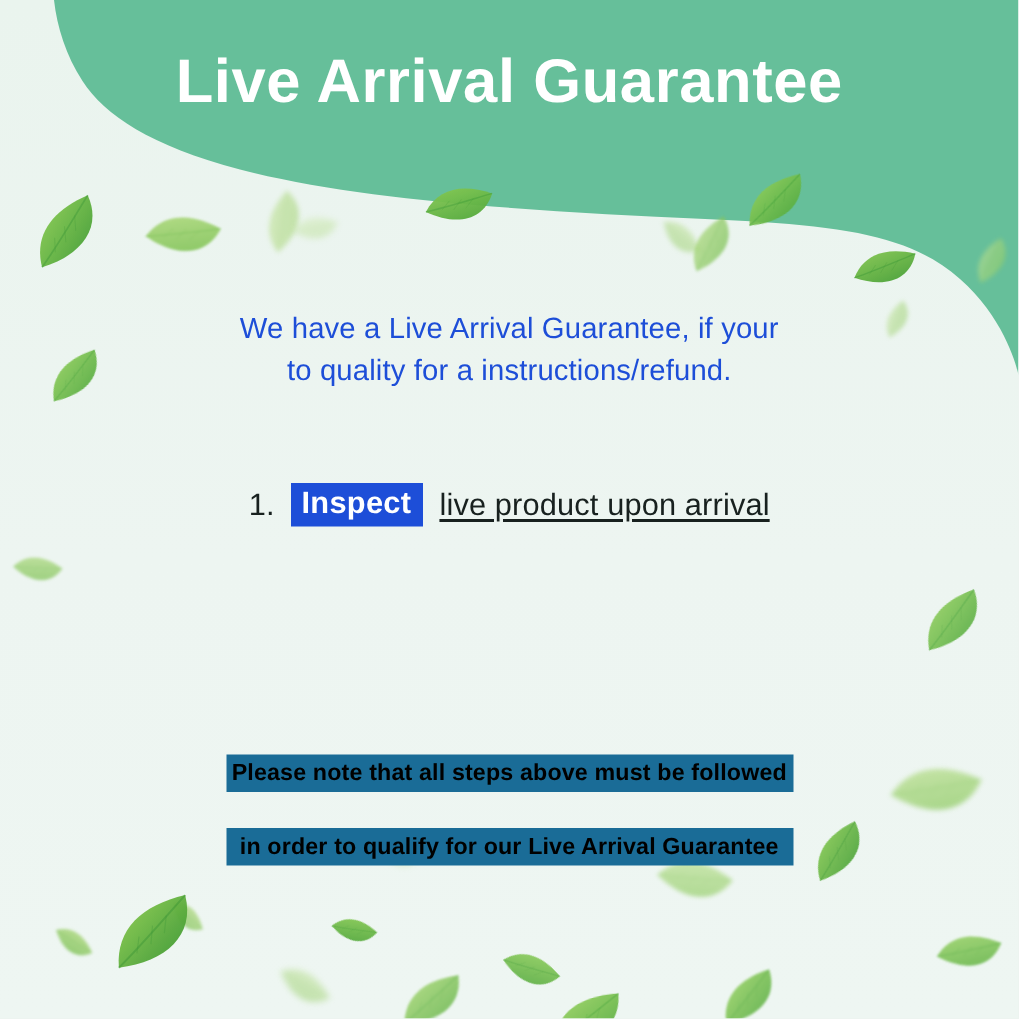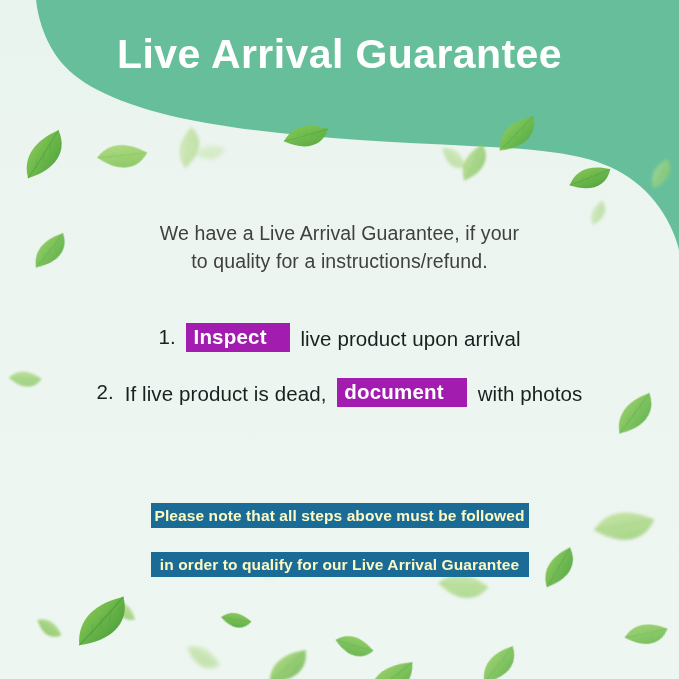--- a/index.html
+++ b/index.html
@@ -33,24 +33,24 @@
     font-weight:bold;
     letter-spacing:0.4px;
     line-height:46px;
     white-space:nowrap;
   }
 
   
   .intro{
     position:absolute;
     left:50%;transform:translateX(-50%);
-    top:220px;
+    top:206px;
     width:560px;
     text-align:center;
-    color:#404040;
+    color:#1d4ed8;
     font-size:19.5px;
     line-height:27.5px;
     letter-spacing:0.1px;
   }
   .intro div{white-space:nowrap;}
 
   
   .steps{
     position:absolute;
     left:0;right:0;
@@ -62,42 +62,42 @@
     font-size:20.5px;
     line-height:30px;
     letter-spacing:0.1px;
     white-space:nowrap;
     margin-bottom:25px;
     height:30px;
   }
   .step .num{margin-right:3px;}
   .hl{
     display:inline-block;
-    background:#a21caf;
+    background:#1d4ed8;
     color:#ffffff;
     font-weight:bold;
-    padding:2px 23px 3px 7px;
+    padding:2px 8px 3px 7px;
     line-height:24px;
     vertical-align:middle;
     position:relative;
     top:-1px;
     letter-spacing:0.2px;
   }
-  .step .txt{vertical-align:middle;}
+  .step .txt{vertical-align:middle;text-decoration:underline;}
 
   
   .note{
     position:absolute;
     left:50%;transform:translateX(-50%);
     top:503px;
     width:378px;
   }
   .note-line{
     background:#1a6c97;
-    color:#fef9c3;
+    color:#000000;
     font-size:15.5px;
     font-weight:bold;
     line-height:25px;
     height:25px;
     text-align:center;
     letter-spacing:0.1px;
     white-space:nowrap;
   }
   .note-line + .note-line{margin-top:24px;}
 
@@ -506,26 +506,20 @@
 
   <div class="steps">
 
     <div class="step">
       <span class="num" style="margin-right: 5px;">1.</span>
       
       <span class="hl" style="margin-right: 5px;">Inspect</span>
       <span class="txt" style="margin-right: 0px;">live product upon arrival</span>
     </div>
 
-    <div class="step">
-      <span class="num" style="margin-right: 5px;">2.</span>
-      <span class="txt" style="margin-right: 5px;">If live product is dead,</span>
-      <span class="hl" style="margin-right: 5px;">document</span>
-      <span class="txt" style="margin-right: 0px;">with photos</span>
-    </div>
 
 
   </div>
 
   <div class="note">
     <div class="note-line">Please note that all steps above must be followed</div>
     <div class="note-line">in order to qualify for our Live Arrival Guarantee</div>
   </div>
 
 </div>

